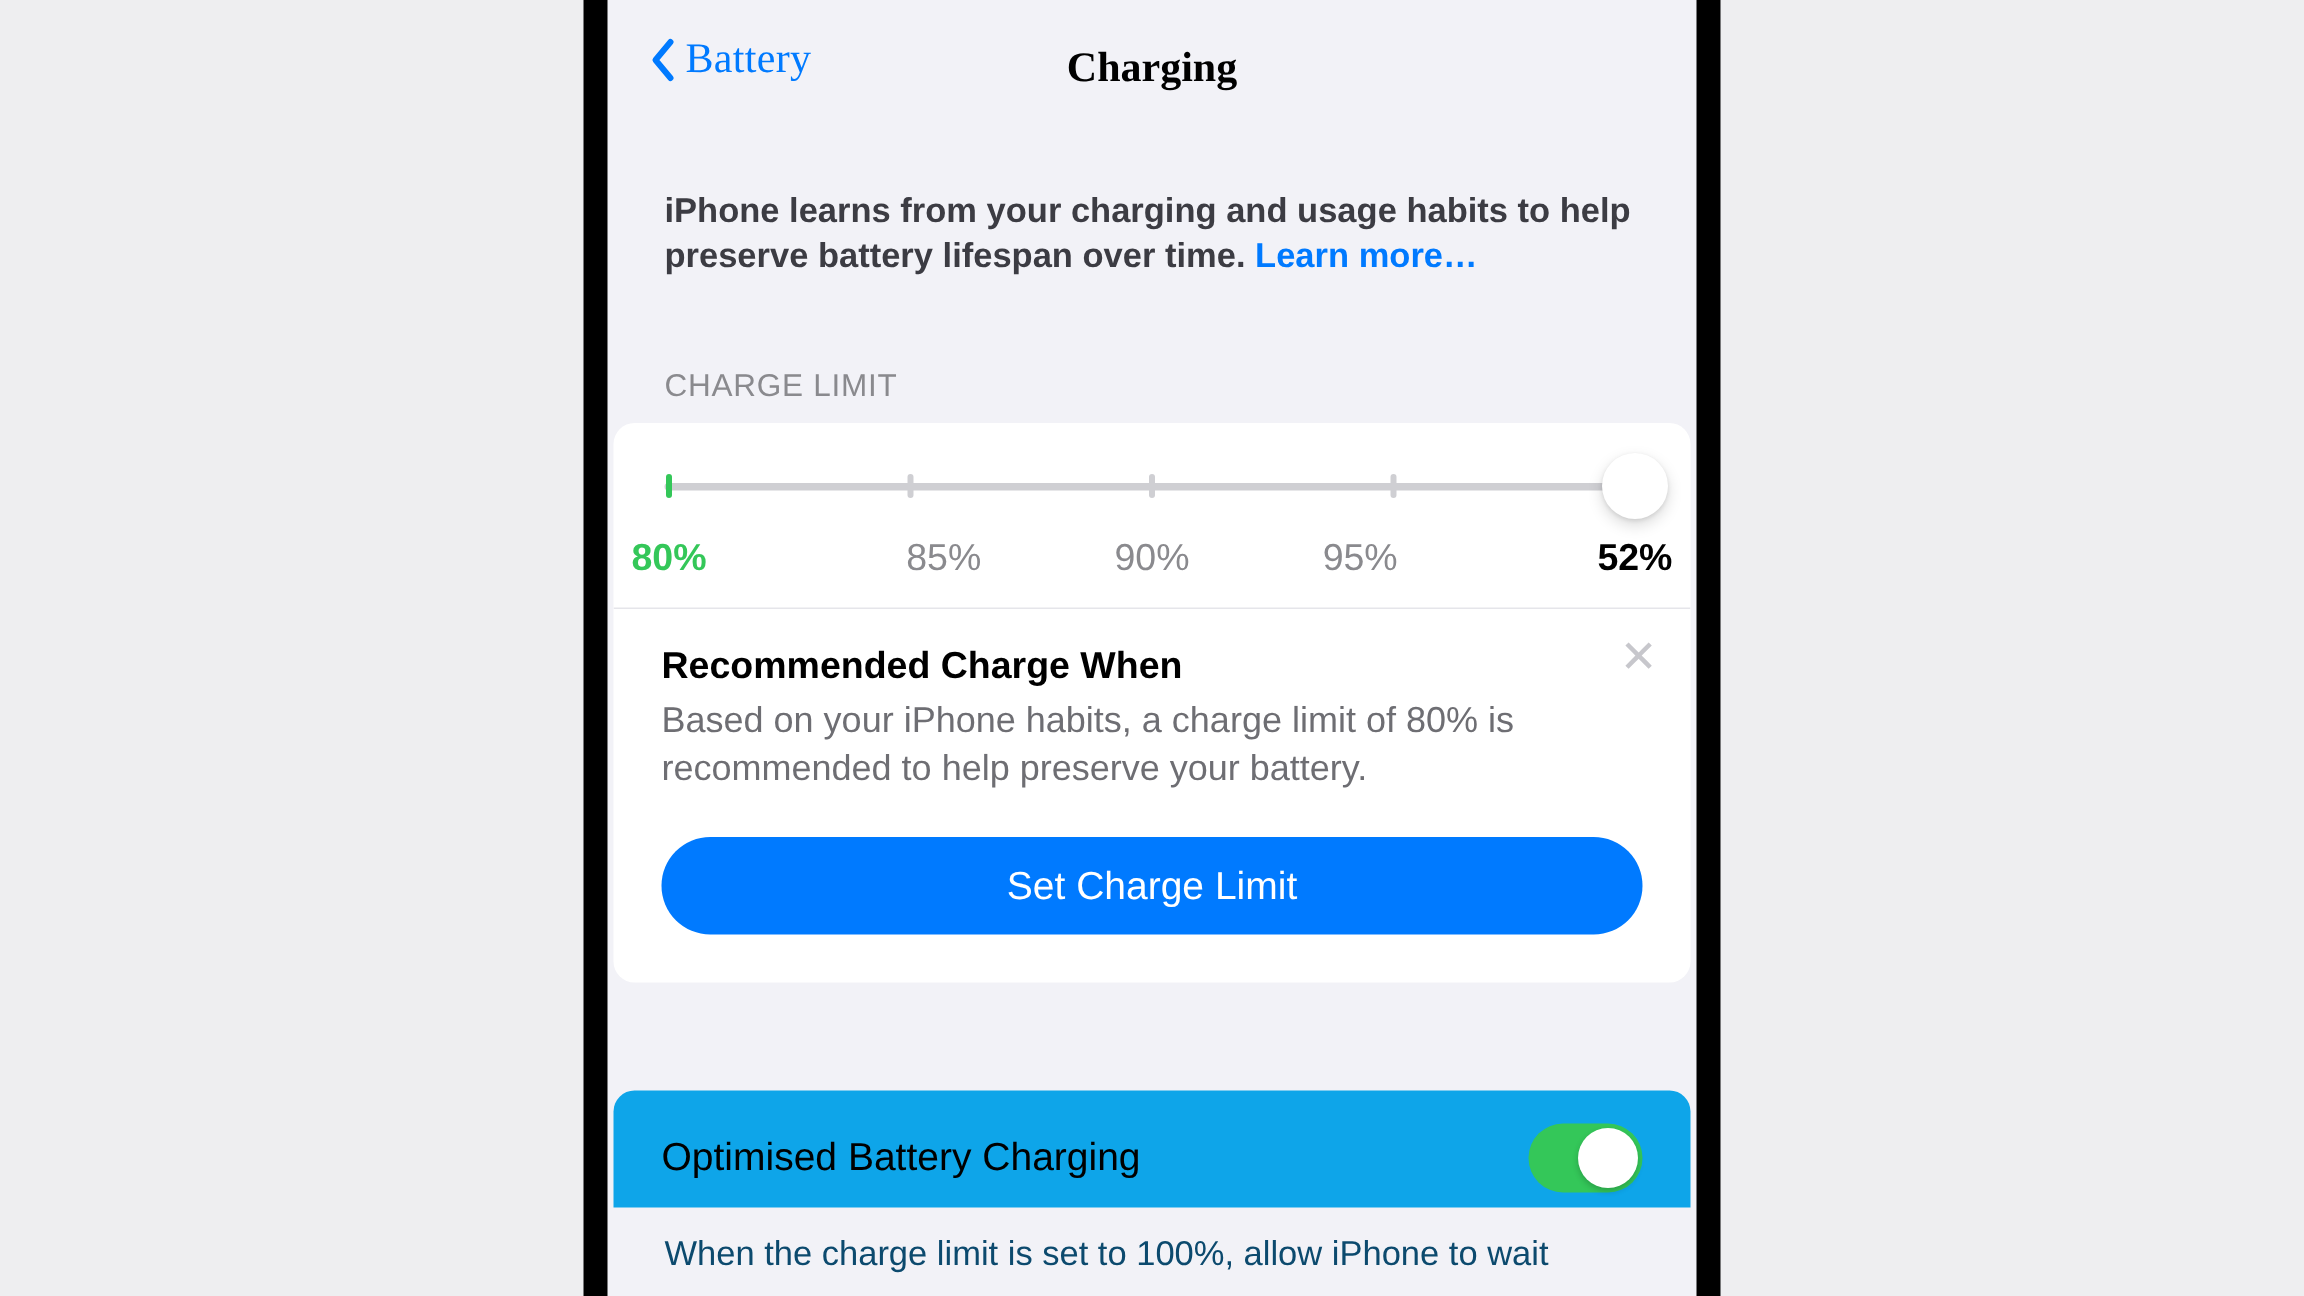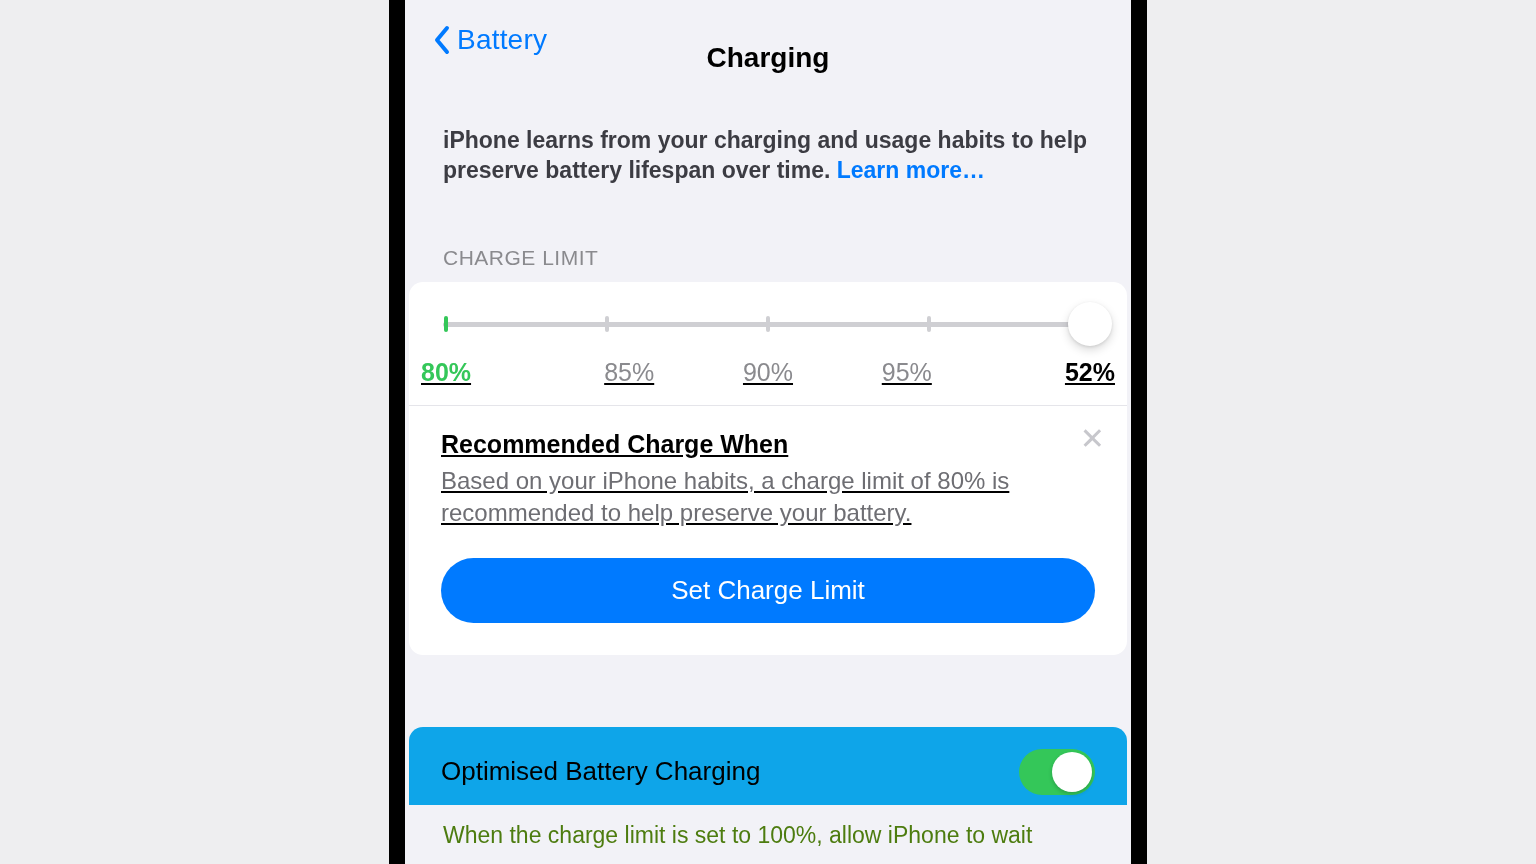--- a/index.html
+++ b/index.html
@@ -15,25 +15,26 @@
     .device-frame {
       width: 758px;
       height: 864px;
       background: #f2f2f7;
       border-left: 16px solid #000;
       border-right: 16px solid #000;
       overflow: hidden;
     }
     .nav-bar {
       display: flex;
-      align-items: flex-end;
+      align-items: center;
       justify-content: center;
       height: 74px;
       position: relative;
       padding-top: 18px;
+      font-family: Liberation Serif, serif;
     }
     .back-button {
       position: absolute;
       left: 28px;
       top: 24px;
       display: flex;
       align-items: center;
       color: #007aff;
       font-size: 28px;
       letter-spacing: 0.2px;
@@ -64,21 +65,20 @@
       font-size: 21px;
       letter-spacing: 0.5px;
       color: #8a8a8e;
       text-transform: uppercase;
     }
     .card {
       background: #fff;
       margin: 0 4px;
       border-radius: 14px;
       overflow: hidden;
-      text-decoration: underline;
     }
     .slider-section {
       padding: 24px 10px 18px 10px;
       border-bottom: 1px solid #e5e5ea;
     }
     .slider-track-wrap {
       position: relative;
       height: 40px;
       margin: 0 20px;
     }
@@ -189,21 +189,21 @@
       right: 3px;
       width: 40px;
       height: 40px;
       border-radius: 50%;
       background: #fff;
       box-shadow: 0 2px 4px rgba(0,0,0,0.2);
     }
     .footer-text {
       margin: 16px 38px 0 38px;
       font-size: 23px;
-      color: #4d7c0f;
+      color: #0c4a6e;
       line-height: 1.3;
     }
   </style>
 </head>
 <body>
 
 <div class="device-frame">
 
   <div class="nav-bar">
     <div class="back-button">

